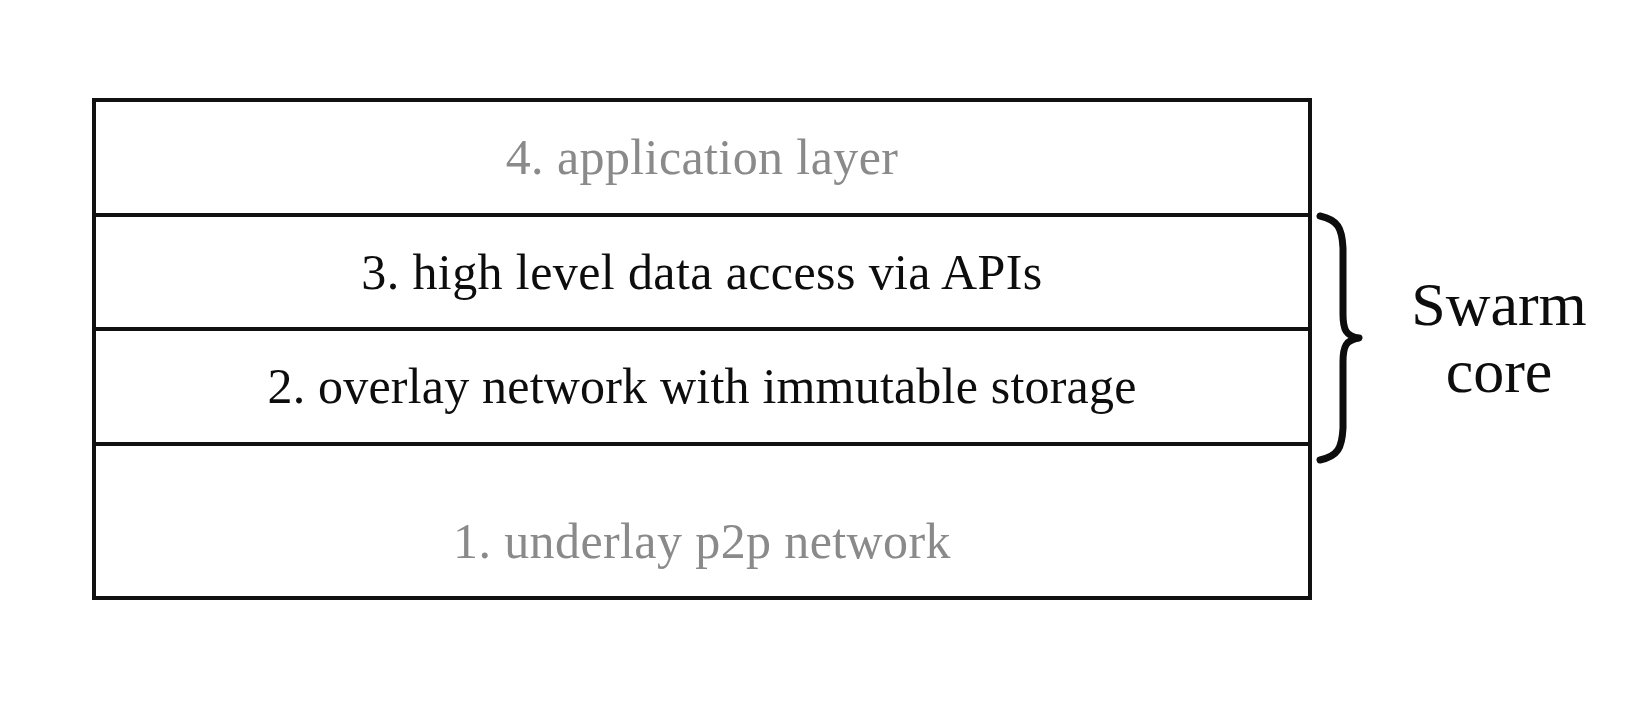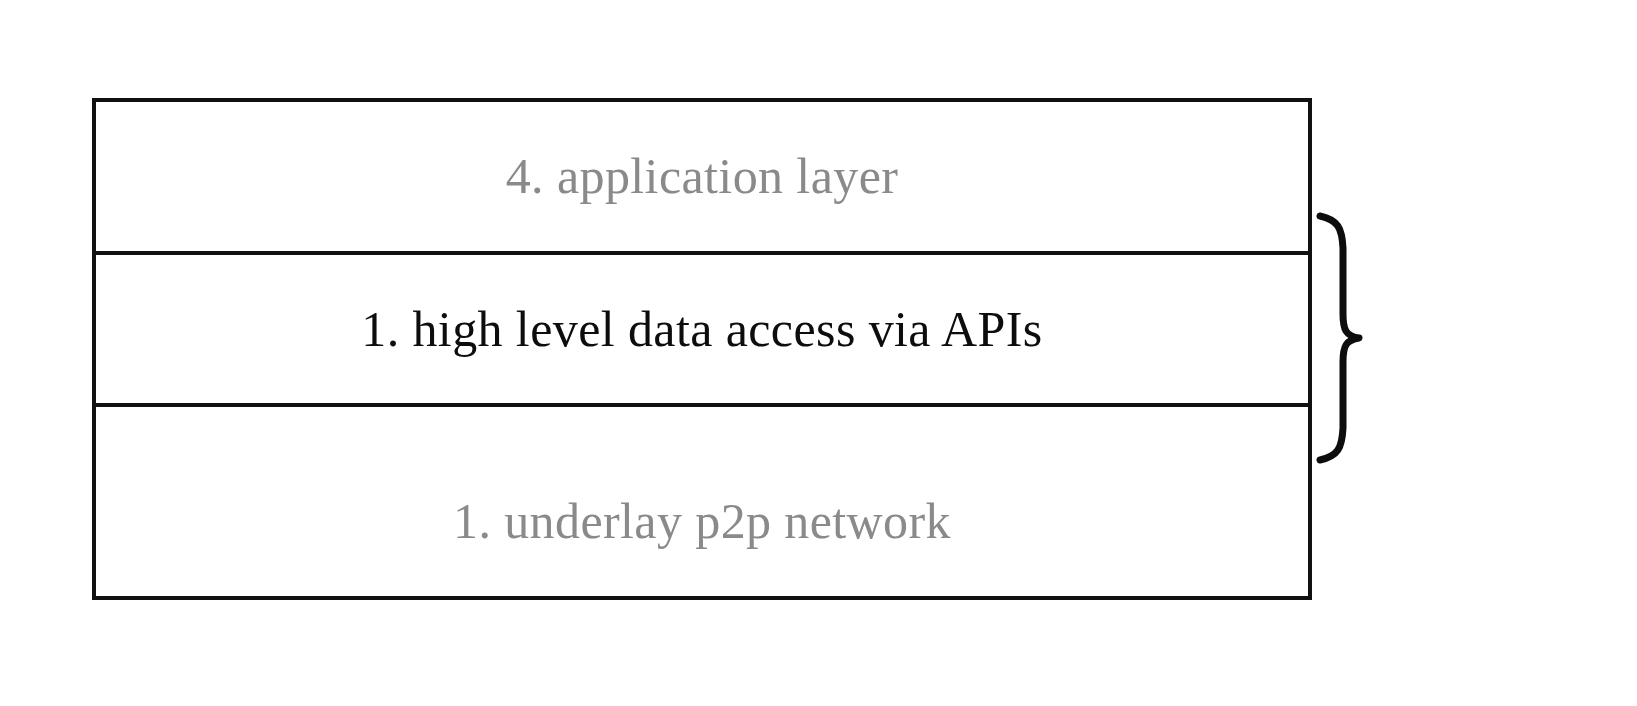--- a/index.html
+++ b/index.html
@@ -111,38 +111,45 @@
 
 <div id="diagram-canvas">
 
   <div class="layer-stack">
 
     <div class="layer-row" data-row-index="4">
       <span class="layer-label tone-muted">4. application layer</span>
     </div>
 
     <div class="layer-row" data-row-index="3">
-      <span class="layer-label tone-strong">1. high level data access via APIs</span>
+      <span class="layer-label tone-strong">3. high level data access via APIs</span>
     </div>
 
+    <div class="layer-row" data-row-index="2">
+      <span class="layer-label tone-strong">2. overlay network with immutable storage</span>
+    </div>
 
     <div class="layer-row" data-row-index="1">
       <span class="layer-label tone-muted">1. underlay p2p network</span>
     </div>
 
   </div>
 
   <div class="brace-group">
 
     <svg class="brace-svg" viewBox="0 0 56 248" preserveAspectRatio="none" aria-hidden="true">
       <path d="M 8 2
                C 26 6, 30 14, 31 34
                L 31 100
                C 31 116, 34 122, 47 124
                C 34 126, 31 132, 31 148
                L 31 214
                C 30 234, 26 242, 8 246" fill="none" stroke="#0d0d0d" stroke-width="7" stroke-linecap="round" stroke-linejoin="round"></path>
     </svg>
 
+    <div class="brace-caption">
+      <span class="caption-line">Swarm</span>
+      <span class="caption-line">core</span>
+    </div>
 
   </div>
 
 </div>
 
 </body></html>

